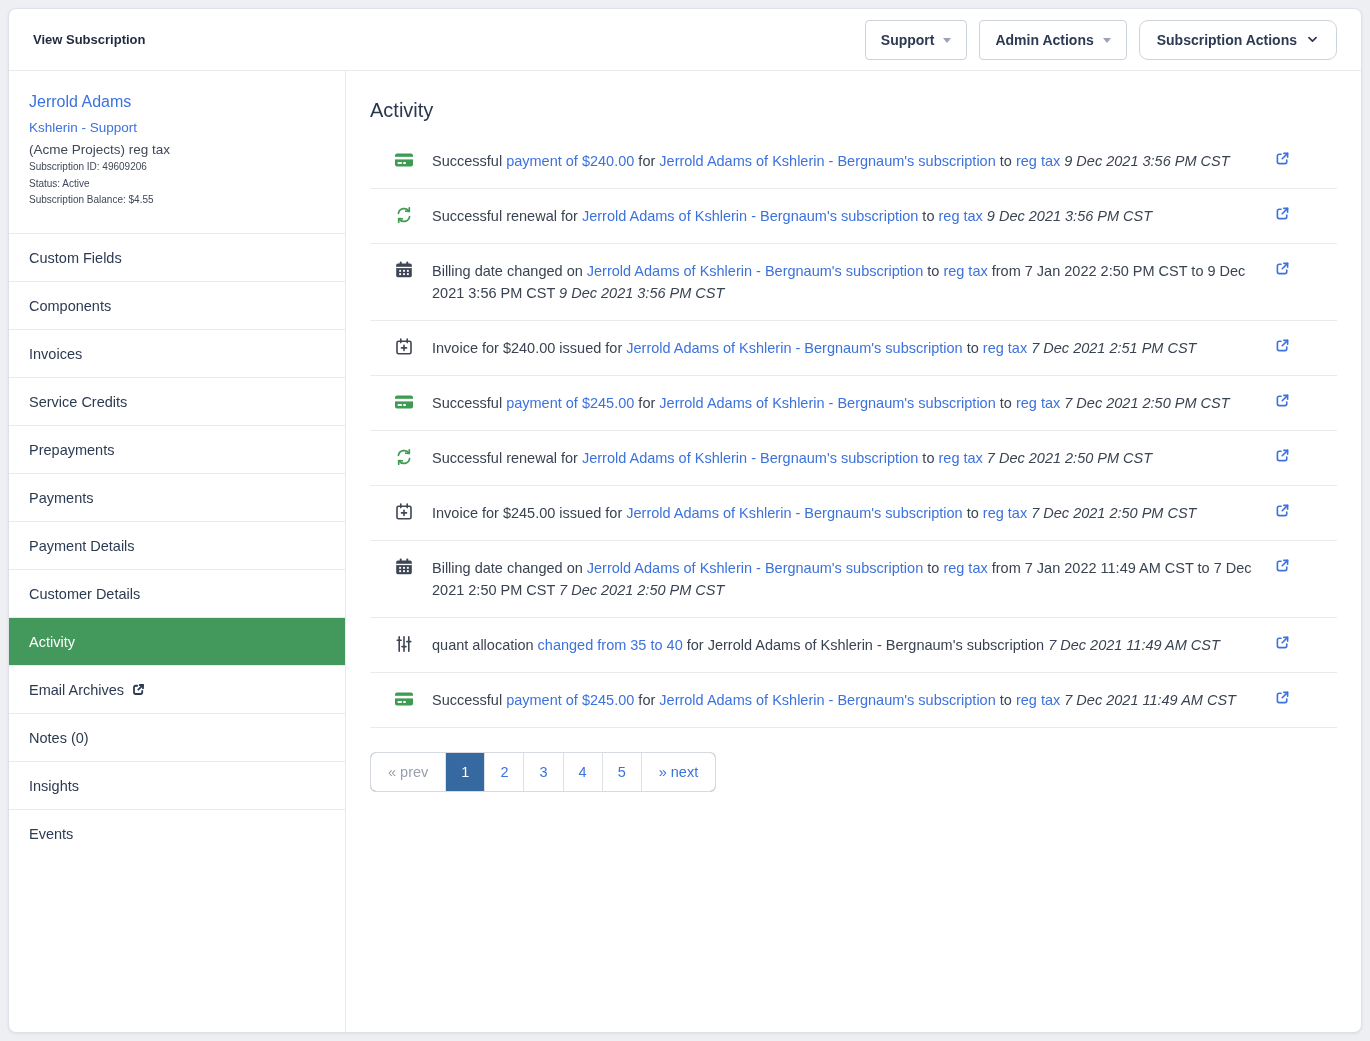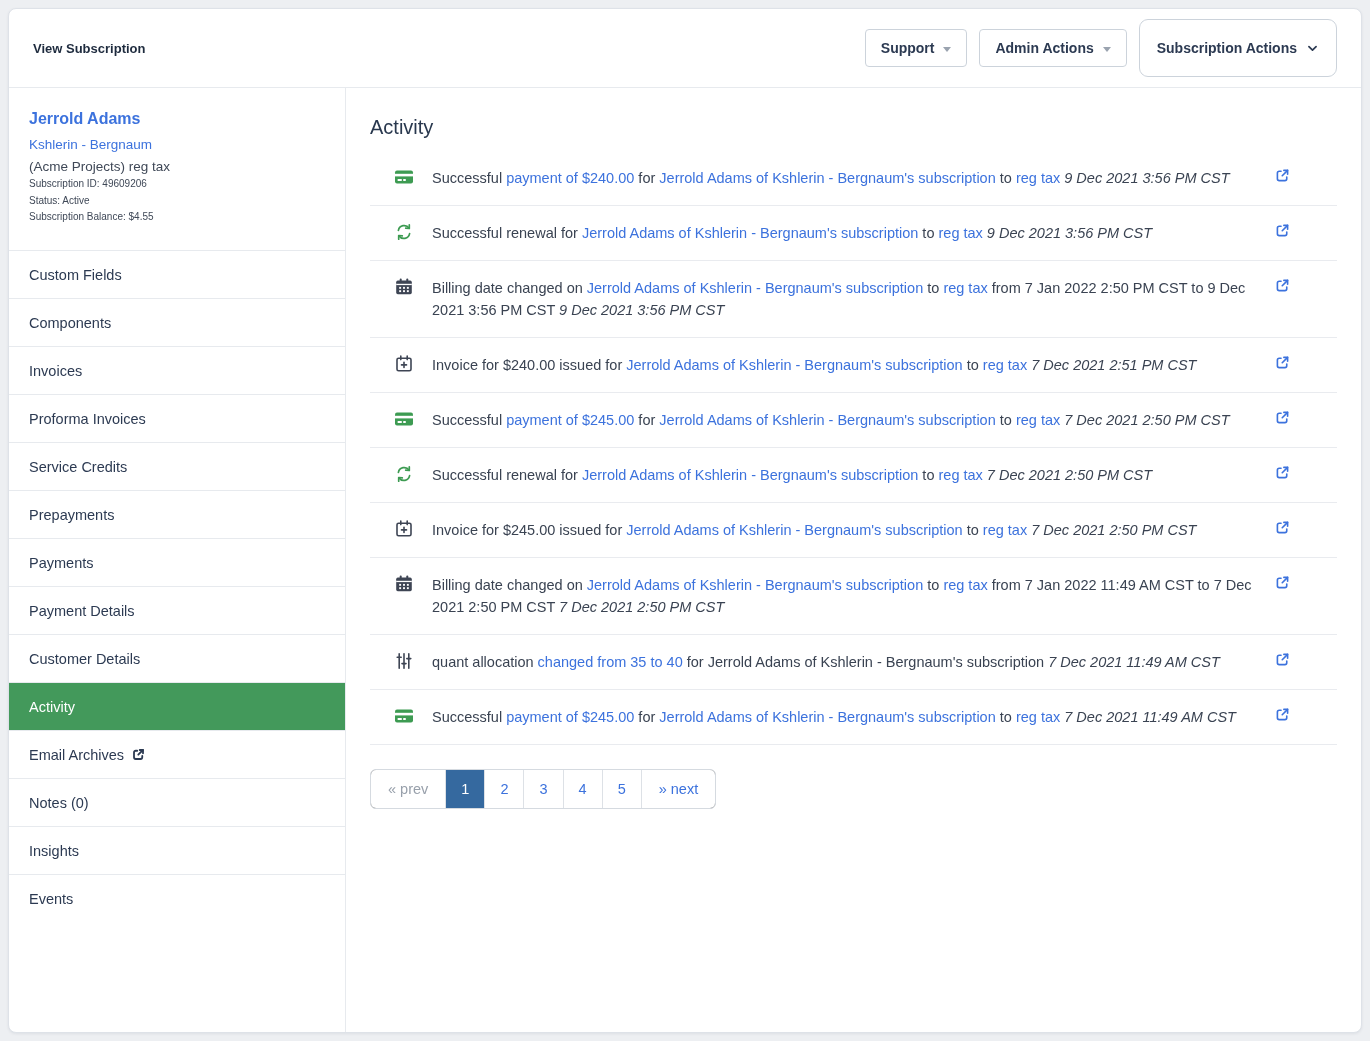--- a/index.html
+++ b/index.html
@@ -6,32 +6,32 @@
   html,body { width:1370px; height:1041px; margin:0; background:#edeff2;
               font-family:"Liberation Sans", sans-serif; }
   .card { position:absolute; left:8px; top:8px; right:8px; bottom:8px;
           background:#fff; border:1px solid #dee2e8; border-radius:8px;
           box-shadow:0 1px 3px rgba(20,30,50,.07); display:flex; flex-direction:column;
           overflow:hidden; }
   
   .topbar { display:flex; align-items:center; justify-content:space-between;
             padding:10px 24px; min-height:62px; border-bottom:1px solid #e7eaee; }
   .topbar h1 { margin:0; font-size:13px; font-weight:700; color:#1e2b3e; }
-  .btns { display:flex; gap:12px; align-items:center; }
+  .btns { display:flex; gap:12px; }
   .btn { display:inline-flex; align-items:center; gap:9px; background:#fff;
          border:1px solid #ccd3db; border-radius:4px; padding:10px 15px;
          font-family:inherit; font-weight:700; font-size:14px; color:#2c3a52; cursor:pointer; }
-  .btn.big { border-radius:9px; padding:20px 17px; }
+  .btn.big { border-radius:9px; padding:11px 17px; }
   .caret { width:0; height:0; border-left:4.5px solid transparent;
            border-right:4.5px solid transparent; border-top:5px solid #9aa3af; margin-top:2px;}
   
   .shell { display:flex; flex:1; min-height:0; }
   .sidebar { width:337px; flex-shrink:0; border-right:1px solid #e7eaee; }
   .cust { padding:22px 20px 24px; }
-  .cust .name { color:#3c72dd; font-weight:700; font-size:16px; display:block;
+  .cust .name { color:#3c72dd; font-weight:400; font-size:16px; display:block;
                 margin-bottom:9px; text-decoration:none; }
   .cust .clink { color:#3c72dd; font-size:13.5px; display:block; margin-bottom:7px;
                  text-decoration:none; }
   .cust .prod { color:#3f4857; font-size:13.5px; }
   .meta { margin-top:2px; color:#3f4857; font-size:10px; line-height:1.67; }
   .nav-item { display:flex; align-items:center; gap:7px; padding:15.5px 20px;
               border-top:1px solid #e7eaee; font-size:14.5px; color:#2c3a52; cursor:pointer; }
   .nav-item.active { background:#43995b; color:#fff; }
   .nav-item svg { flex-shrink:0; }
   
@@ -78,40 +78,37 @@
   </svg>
         </button>
       </div>
   </div>
 
   <div class="shell">
 
     <div class="sidebar">
       <div class="cust">
         <a class="name">Jerrold Adams</a>
-        <a class="clink">Kshlerin - Bergnaum</a>
+        <a class="clink">Kshlerin - Support</a>
         <div class="prod">(Acme Projects) reg tax</div>
         <div class="meta">
           <div>Subscription ID: 49609206</div>
           <div>Status: Active</div>
           <div>Subscription Balance: $4.55</div>
         </div>
       </div>
       <nav id="sidebar-nav">
           <div class="nav-item">
             <span>Custom Fields</span>
           </div>
           <div class="nav-item">
             <span>Components</span>
           </div>
           <div class="nav-item">
             <span>Invoices</span>
-          </div>
-          <div class="nav-item">
-            <span>Proforma Invoices</span>
           </div>
           <div class="nav-item">
             <span>Service Credits</span>
           </div>
           <div class="nav-item">
             <span>Prepayments</span>
           </div>
           <div class="nav-item">
             <span>Payments</span>
           </div>

